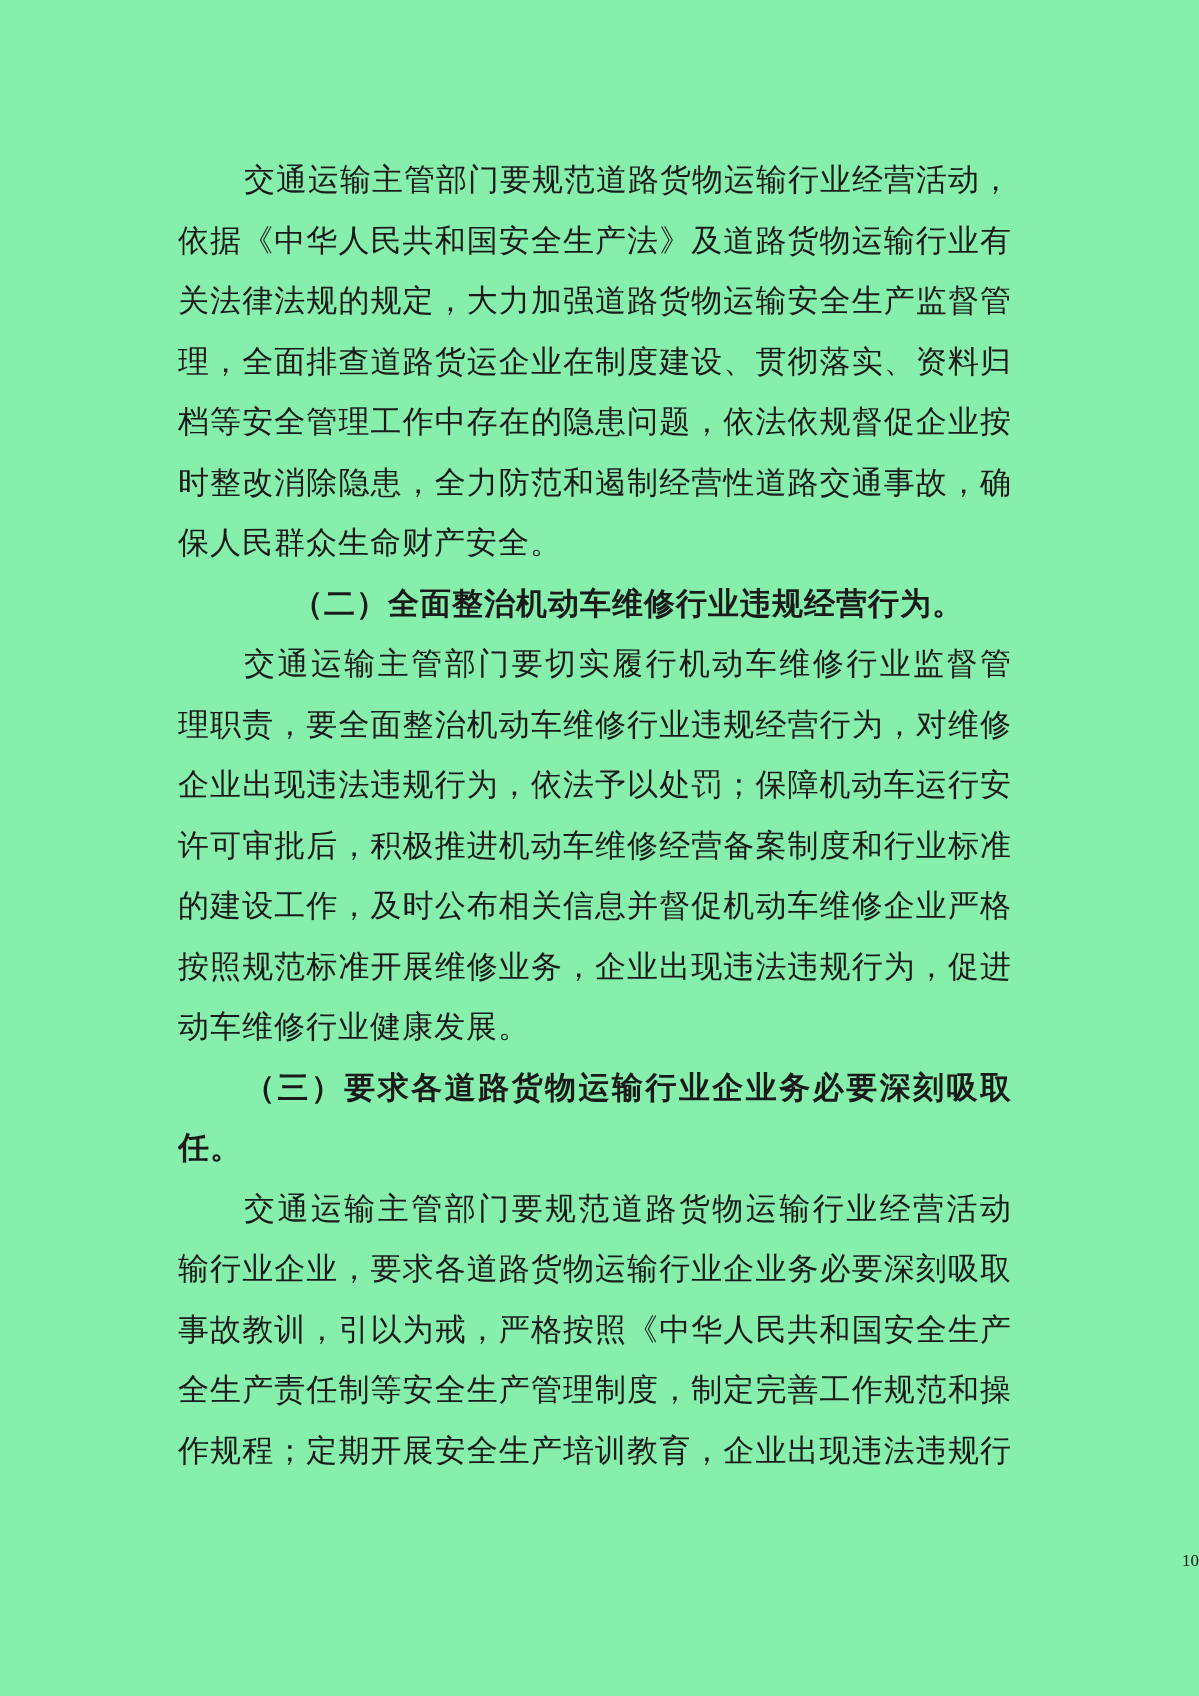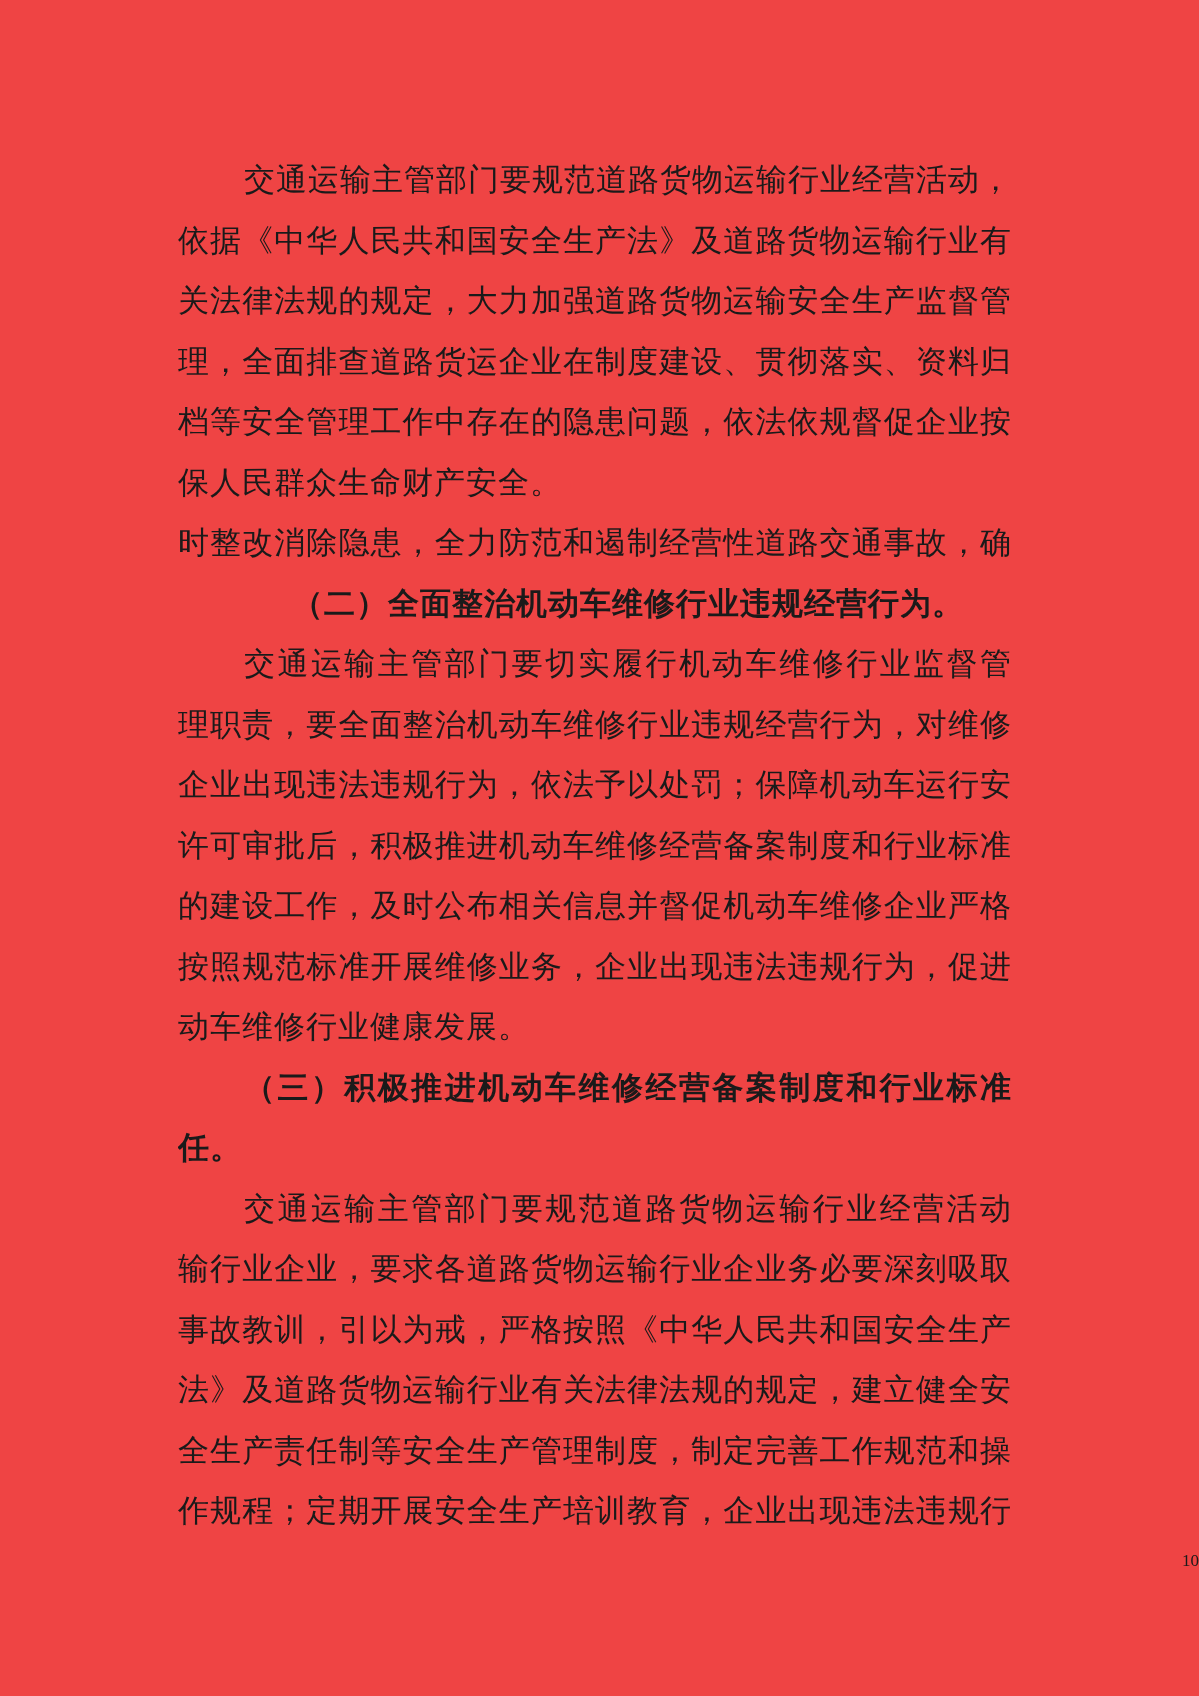--- a/index.html
+++ b/index.html
@@ -10,21 +10,21 @@
   body {
     width: 1199px;
     height: 1696px;
     font-family: "Liberation Serif", "DejaVu Serif", serif;
     color: #1a1a1a;
   }
   .sheet {
     position: relative;
     width: 1199px;
     height: 1696px;
-    background: #ef4444;
+    background: #86efac;
     overflow: hidden;
   }
   .text-block {
     position: absolute;
     left: 178px;
     top: 150px;
     width: 834px;
   }
   .line {
     height: 60.5px;
@@ -62,39 +62,38 @@
 <body>
 
 <div class="sheet">
   <div class="text-block">
 
     <div class="line indent stretch">交通运输主管部门要规范道路货物运输行业经营活动，</div>
     <div class="line stretch">依据《中华人民共和国安全生产法》及道路货物运输行业有</div>
     <div class="line stretch">关法律法规的规定，大力加强道路货物运输安全生产监督管</div>
     <div class="line stretch">理，全面排查道路货运企业在制度建设、贯彻落实、资料归</div>
     <div class="line stretch">档等安全管理工作中存在的隐患问题，依法依规督促企业按</div>
+    <div class="line stretch">时整改消除隐患，全力防范和遏制经营性道路交通事故，确</div>
     <div class="line">保人民群众生命财产安全。</div>
-    <div class="line stretch">时整改消除隐患，全力防范和遏制经营性道路交通事故，确</div>
 
     <div class="line heading indent">（二）全面整治机动车维修行业违规经营行为。</div>
 
     <div class="line indent stretch">交通运输主管部门要切实履行机动车维修行业监督管</div>
     <div class="line stretch">理职责，要全面整治机动车维修行业违规经营行为，对维修</div>
     <div class="line stretch">企业出现违法违规行为，依法予以处罚；保障机动车运行安全</div>
     <div class="line stretch">许可审批后，积极推进机动车维修经营备案制度和行业标准</div>
     <div class="line stretch">的建设工作，及时公布相关信息并督促机动车维修企业严格</div>
     <div class="line stretch">按照规范标准开展维修业务，企业出现违法违规行为，促进机</div>
     <div class="line">动车维修行业健康发展。</div>
 
-    <div class="line heading indent stretch">（三）积极推进机动车维修经营备案制度和行业标准</div>
+    <div class="line heading indent stretch">（三）要求各道路货物运输行业企业务必要深刻吸取</div>
     <div class="line heading">任。</div>
 
     <div class="line indent stretch">交通运输主管部门要规范道路货物运输行业经营活动</div>
     <div class="line stretch">输行业企业，要求各道路货物运输行业企业务必要深刻吸取</div>
     <div class="line stretch">事故教训，引以为戒，严格按照《中华人民共和国安全生产</div>
-    <div class="line stretch">法》及道路货物运输行业有关法律法规的规定，建立健全安</div>
     <div class="line stretch">全生产责任制等安全生产管理制度，制定完善工作规范和操</div>
     <div class="line stretch">作规程；定期开展安全生产培训教育，企业出现违法违规行为</div>
 
   </div>
 
   <div class="page-number">10</div>
 </div>
 
 </body></html>

